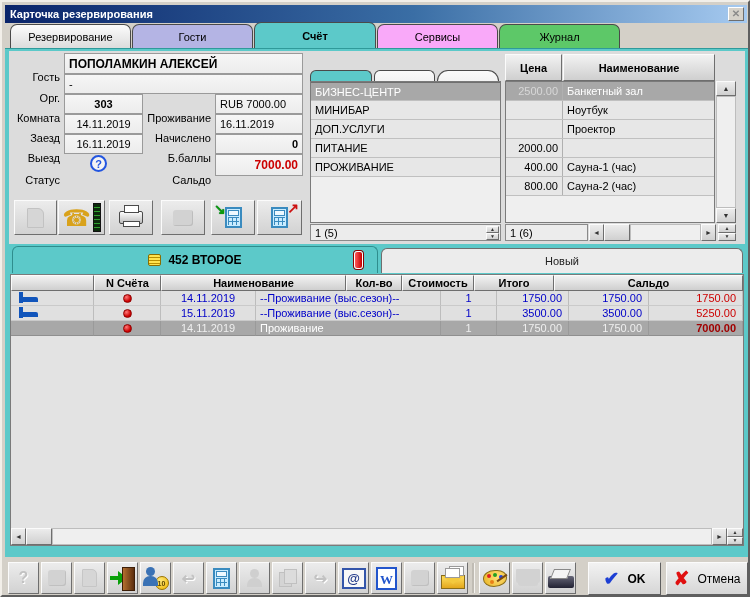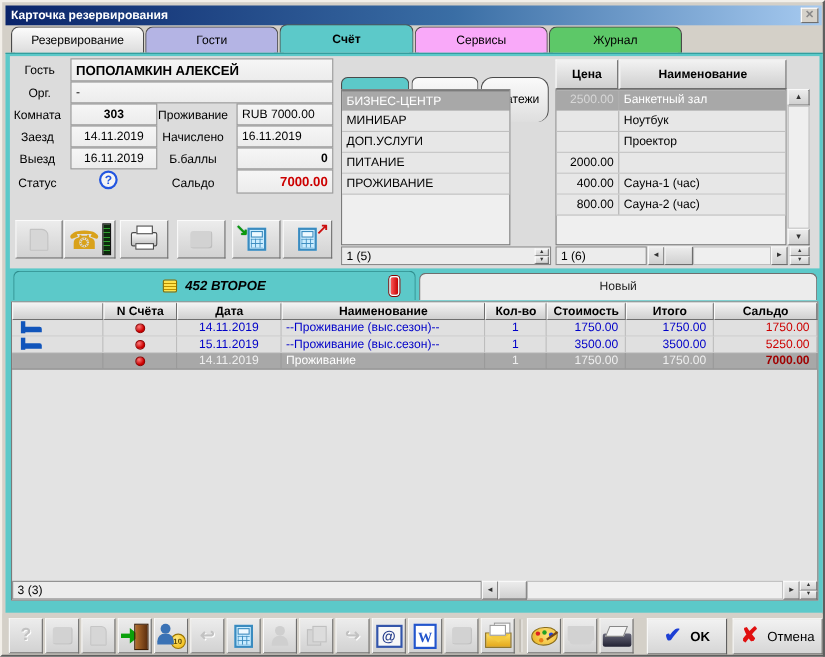--- a/index.html
+++ b/index.html
@@ -16,21 +16,21 @@
     font-size:10px;font-weight:bold;display:flex;align-items:center;justify-content:center;line-height:1;}
   
   .mtab{top:22px;height:24px;border:1px solid #4a4a4a;border-bottom:none;border-radius:7px 7px 0 0;
     display:flex;align-items:center;justify-content:center;font-size:11px;color:#000;}
   .mtab.active{top:20px;height:26px;font-weight:bold;}
   
   .teal{left:3px;top:46px;width:744px;height:509px;background:#5CC9C9;
     border-top:1px solid #2f9a9a;}
   .panel{left:7px;top:49px;width:736px;height:193px;background:#DCDCDC;}
   
-  .lbl{font-size:11px;color:#000;text-align:center;}
+  .lbl{font-size:11px;color:#000;text-align:right;margin-top:13px;}
   .field{background:linear-gradient(#f6f6f6,#ececec);border:1px solid #9a9a9a;
     font-size:11px;display:flex;align-items:center;padding:0 4px;color:#000;}
   .bold{font-weight:bold;}
   .center{justify-content:center;}
   .right{justify-content:flex-end;}
   .red{color:#CC0000;font-weight:bold;}
   .qmark{width:17px;height:17px;border:2px solid #2255E0;border-radius:50%;color:#2255E0;
     font-weight:bold;font-size:11px;display:flex;align-items:center;justify-content:center;background:#f4f4f4;}
   .qmark::before{content:"?";}
   
@@ -247,21 +247,21 @@
   <div class="abs stab active" style="left:308px;width:62px;">
       <span>Услуги</span>
     </div>
   <div class="abs stab" style="left:372px;width:61px;">
       <span>Пакеты</span>
     </div>
   <div class="abs stab" style="left:435px;width:62px;border-radius:11px;">
       <span>Платежи</span>
     </div>
 
-  <div class="abs listbox" style="left:308px;top:79px;width:154px;height:142px;">
+  <div class="abs listbox" style="left:308px;top:79px;width:191px;height:142px;">
     <div class="lrow sel">БИЗНЕС-ЦЕНТР</div>
     <div class="lrow">МИНИБАР</div>
     <div class="lrow">ДОП.УСЛУГИ</div>
     <div class="lrow">ПИТАНИЕ</div>
     <div class="lrow">ПРОЖИВАНИЕ</div>
   </div>
   <div class="abs statusbox" style="left:308px;top:222px;width:191px;height:17px;">
     <span>1 (5)</span>
     <span class="spin" style="position:absolute;right:1px;top:1px;width:13px;height:14px;">
       <span class="sbtn g-up" style="font-size:5px;"></span>
@@ -314,39 +314,36 @@
     </div>
   <div class="abs sbtn g-lf" style="left:587px;top:222px;width:15px;height:17px;"></div>
   <div class="abs thumb" style="left:602px;top:222px;width:26px;height:17px;"></div>
   <div class="abs track" style="left:628px;top:222px;width:71px;height:17px;"></div>
   <div class="abs sbtn g-rt" style="left:699px;top:222px;width:15px;height:17px;"></div>
   <div class="abs spin" style="left:716px;top:222px;width:18px;height:17px;">
     <span class="sbtn g-up" style="font-size:5px;"></span>
     <span class="sbtn g-dn" style="font-size:5px;"></span>
   </div>
 
-  <div class="abs acctab active" style="left:10px;top:244px;width:366px;font-style:italic;">
+  <div class="abs acctab active" style="left:10px;top:244px;width:366px;">
     <span class="coins"></span>
     <span>452 ВТОРОЕ</span>
     <span class="capsule"></span>
   </div>
   <div class="abs acctab idle" style="left:379px;top:246px;width:362px;height:25px;">
     <span>Новый</span>
   </div>
 
   <div class="abs grid">
     <div class="ghead">
       <div class="hdrcell" style="width:83px;">
           <span></span>
         </div>
       <div class="hdrcell" style="width:67px;">
           <span>N Счёта</span>
-        </div>
-      <div class="hdrcell" style="width:95px;">
-          <span>Дата</span>
         </div>
       <div class="hdrcell" style="width:185px;">
           <span>Наименование</span>
         </div>
       <div class="hdrcell" style="width:56px;">
           <span>Кол-во</span>
         </div>
       <div class="hdrcell" style="width:72px;">
           <span>Стоимость</span>
         </div>
@@ -397,23 +394,20 @@
       <div class="c c3 selpale" style="color:#fff;">Проживание</div>
       <div class="c c4 selpale">1</div>
       <div class="c c5 selpale">1750.00</div>
       <div class="c c6 selpale">1750.00</div>
       <div class="c c7 selbalred">7000.00</div>
     </div>
 
     <div class="gfill"></div>
 
     <div class="gstatus">
-      <div class="statusbox" style="width:427px;">
-          <span>3 (3)</span>
-        </div>
       <div class="sbtn g-lf" style="width:15px;"></div>
       <div class="thumb" style="width:26px;"></div>
       <div class="track" style="flex:1;"></div>
       <div class="sbtn g-rt" style="width:15px;"></div>
       <div class="spin" style="width:16px;">
         <span class="sbtn g-up" style="font-size:5px;"></span>
         <span class="sbtn g-dn" style="font-size:5px;"></span>
       </div>
     </div>
   </div>

